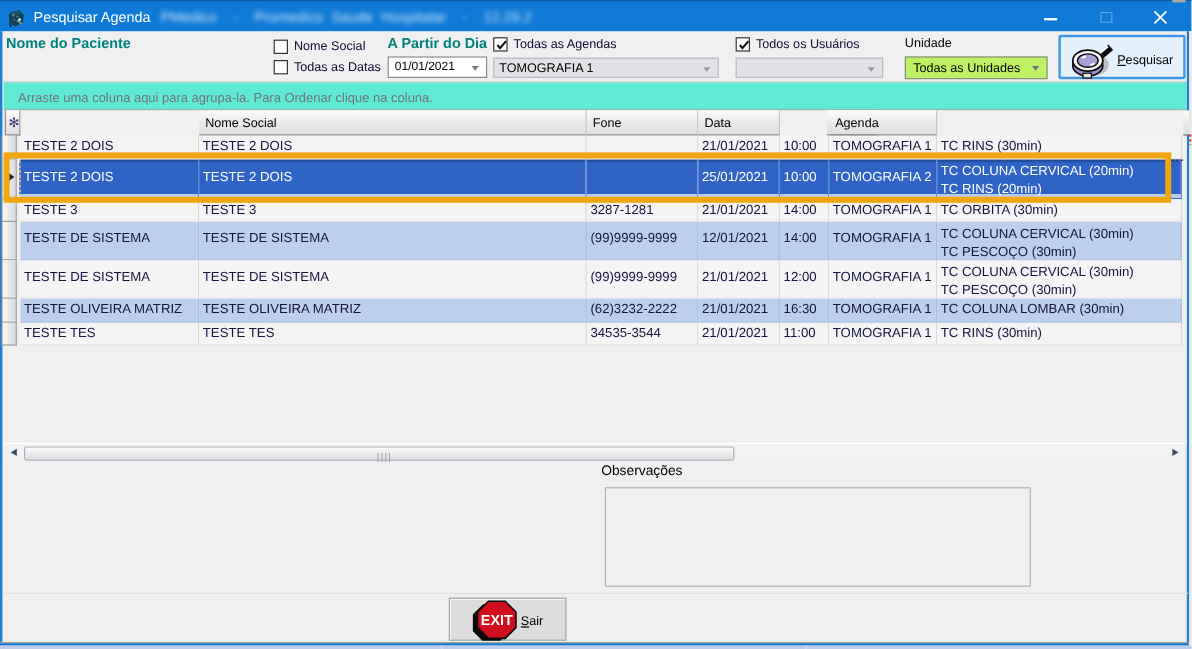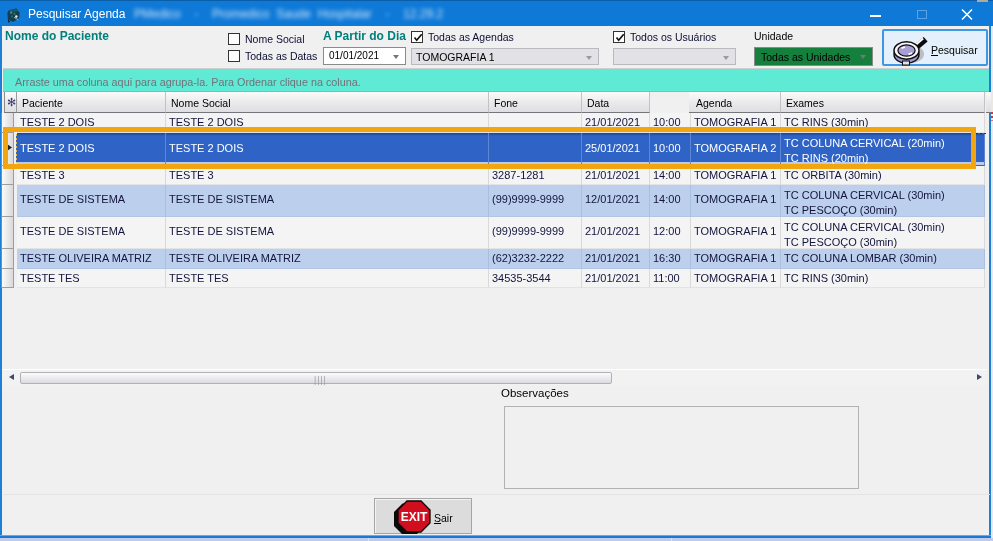--- a/index.html
+++ b/index.html
@@ -30,21 +30,21 @@
 
 
 .tb { background:#fff; border:1px solid #777; }
 #in-nome { left:4px; top:45px; width:208px; height:17px; font-size:10.5px; color:#101030; padding:2px 3px; line-height:13px;margin-top:48px;}
 .combo { font-size:10.5px; color:#000; padding:2px 4px; line-height:13px; }
 .arrow { position:absolute; right:6px; top:7px; width:0; height:0; border-left:3.5px solid transparent; border-right:3.5px solid transparent; border-top:4.5px solid #75757d; }
 .dis { background:#e2e2e6; border:1px solid #b9b9c0; }
 #cb-date { left:323px; top:47px; width:83px; height:18px; background:#fff; border:1px solid #8a8a8a; }
 #cb-agenda { left:411px; top:48px; width:188px; height:17px; }
 #cb-user { left:613px; top:48px; width:123px; height:17px; }
-#cb-unid { left:754px; top:47px; width:119px; height:19px; background:#15803d; border:1px solid #8a8a8a; }
+#cb-unid { left:754px; top:47px; width:119px; height:19px; background:#bef264; border:1px solid #8a8a8a; }
 
 
 .ck { width:12px; height:12px; background:#fff; border:1px solid #333; }
 .ckm { position:absolute; left:0px; top:0px; }
 
 
 #btn-pesq { left:882px; top:29px; width:106px; height:37px; background:#e4f0fb; border:2px solid #3f96e4; border-radius:2px; }
 
 
 #band { left:3px; top:68px; width:986px; height:24px; background:#5eead4; border-top:1px solid #cfcfcf; border-bottom:1px solid #a9a9a9;}
@@ -151,27 +151,25 @@
   <span class="abs" style="left:47px; top:13px; font-size:10.5px;"><u class="h">P</u>esquisar</span>
 </div>
 
 <div class="abs" id="band">
     <span>Arraste uma coluna aqui para agrupa-la. Para Ordenar clique na coluna.</span>
   </div>
 
 <div class="abs" id="grid">
 
   <div class="hcell" style="left:1px; width:13px; padding-left:2px; padding-top:4px; font-size:11px; color:#3a3a6e; border-right-color:#9a9a9a; border-left:1px solid #8a8a8a;">✻</div>
-  <div class="hcell" style="left:14px; width:149px;">Paciente</div>
   <div class="hcell" style="left:163px; width:323px;">Nome Social</div>
   <div class="hcell" style="left:486px; width:93px;">Fone</div>
   <div class="hcell" style="left:579px; width:68px;">Data</div>
   <div class="hcell" style="left:686px; width:41px;">Hora</div>
   <div class="hcell" style="left:688px; width:90px;">Agenda</div>
-  <div class="hcell" style="left:778px; width:204px;">Exames</div>
   <div class="hcell" style="left:983px; width:3px; border-right:none;"></div>
 </div>
 
 <div class="abs" id="rows">
     <div class="ind" style="top:113px; height:20px;"></div>
     <div class="cell rowW " style="left:17px; top:113px; width:149px; height:20px; padding-top:3px;">TESTE 2 DOIS</div>
     <div class="cell rowW " style="left:166px; top:113px; width:323px; height:20px; padding-top:3px;">TESTE 2 DOIS</div>
     <div class="cell rowW " style="left:489px; top:113px; width:93px; height:20px; padding-top:3px;"></div>
     <div class="cell rowW " style="left:582px; top:113px; width:68px; height:20px; padding-top:3px;">21/01/2021</div>
     <div class="cell rowW " style="left:650px; top:113px; width:41px; height:20px; padding-top:3px;">10:00</div>

